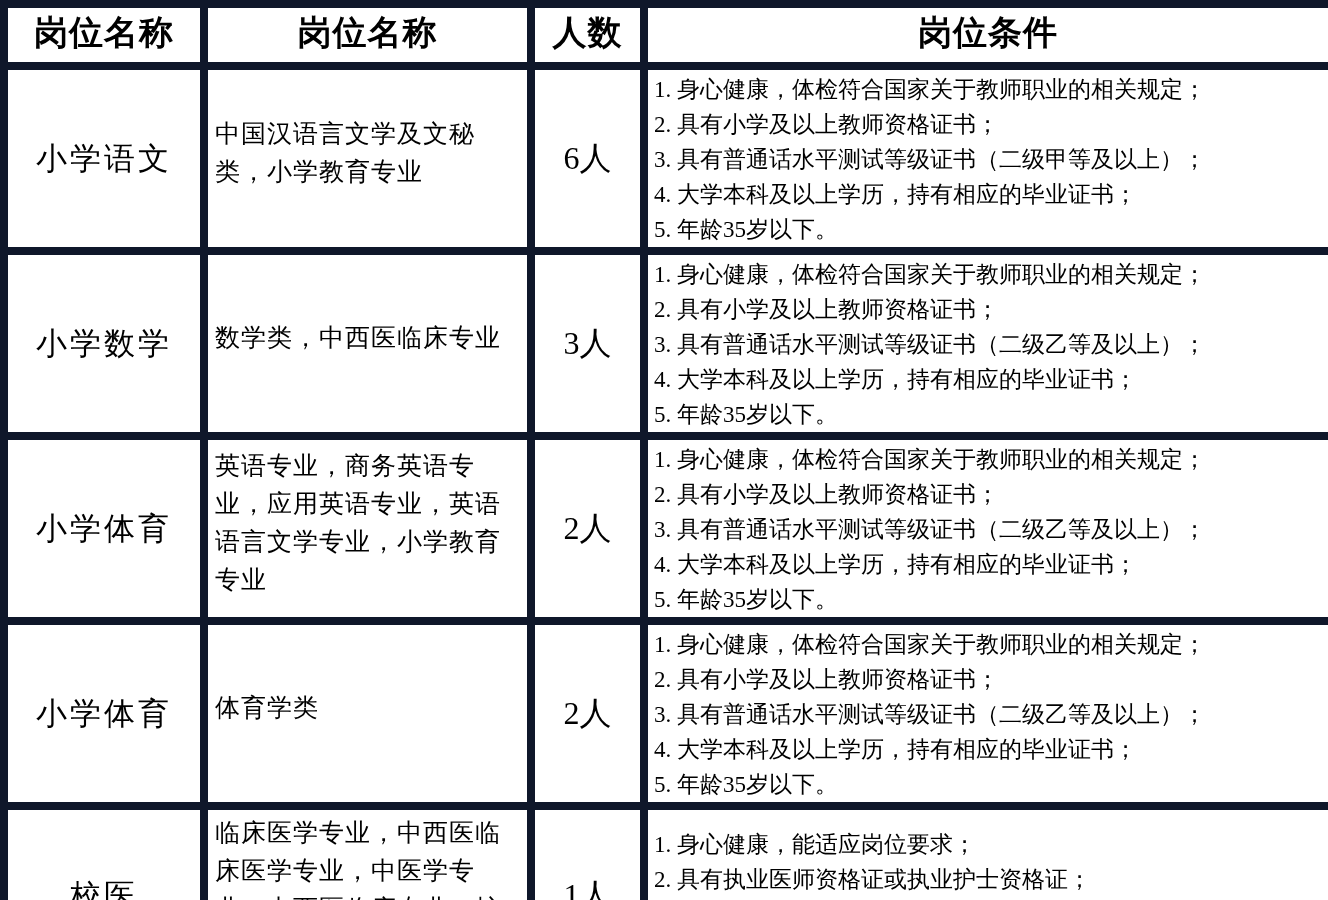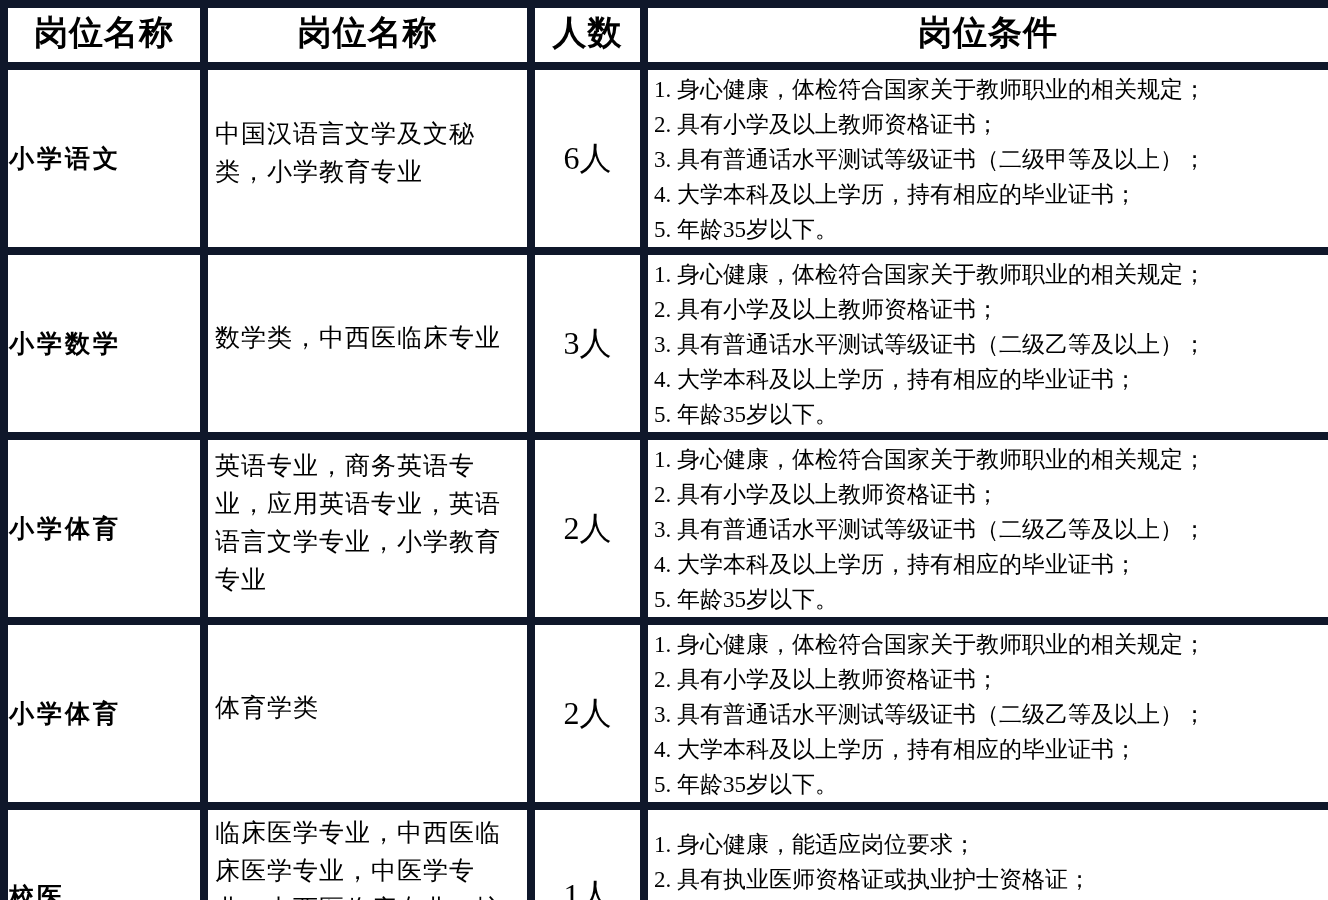--- a/index.html
+++ b/index.html
@@ -35,23 +35,23 @@
   tr.header-row th{
     border-bottom-width:3px;
     font-family:"Liberation Sans","DejaVu Sans",sans-serif;
     font-weight:bold;
     font-size:34px;
     text-align:center;
     padding:2px 0 6px 0;
     letter-spacing:1px;
   }
   td.c-position{
-    font-size:25px;
+    text-align:center;
+    font-size:31px;
     letter-spacing:3px;
-    font-weight:bold;
   }
   td.c-major{
     font-size:25px;
     line-height:38px;
     padding:4px 6px 16px 7px;
     text-align:left;
     letter-spacing:1px;
   }
   td.c-count{
     text-align:center;

